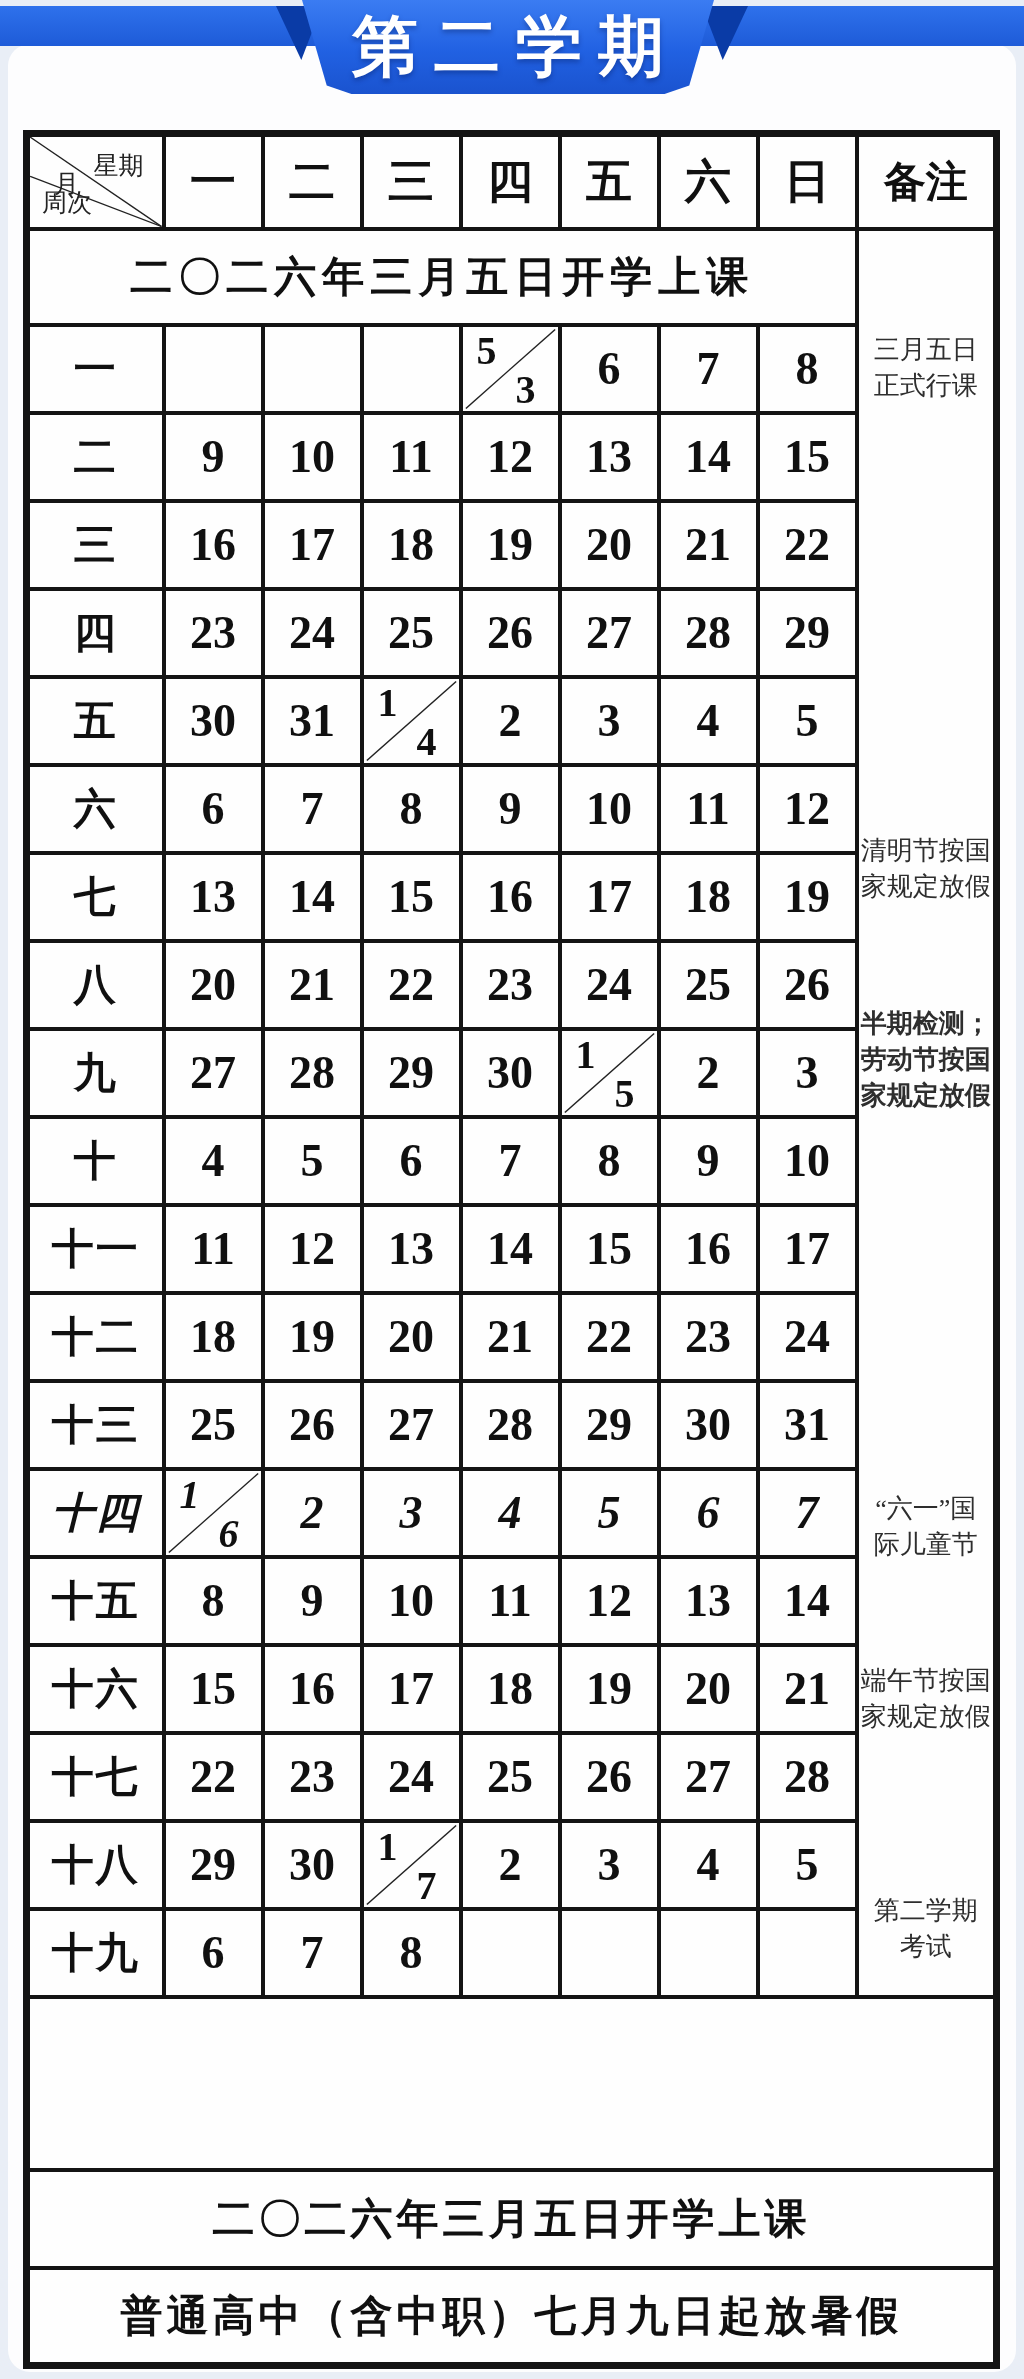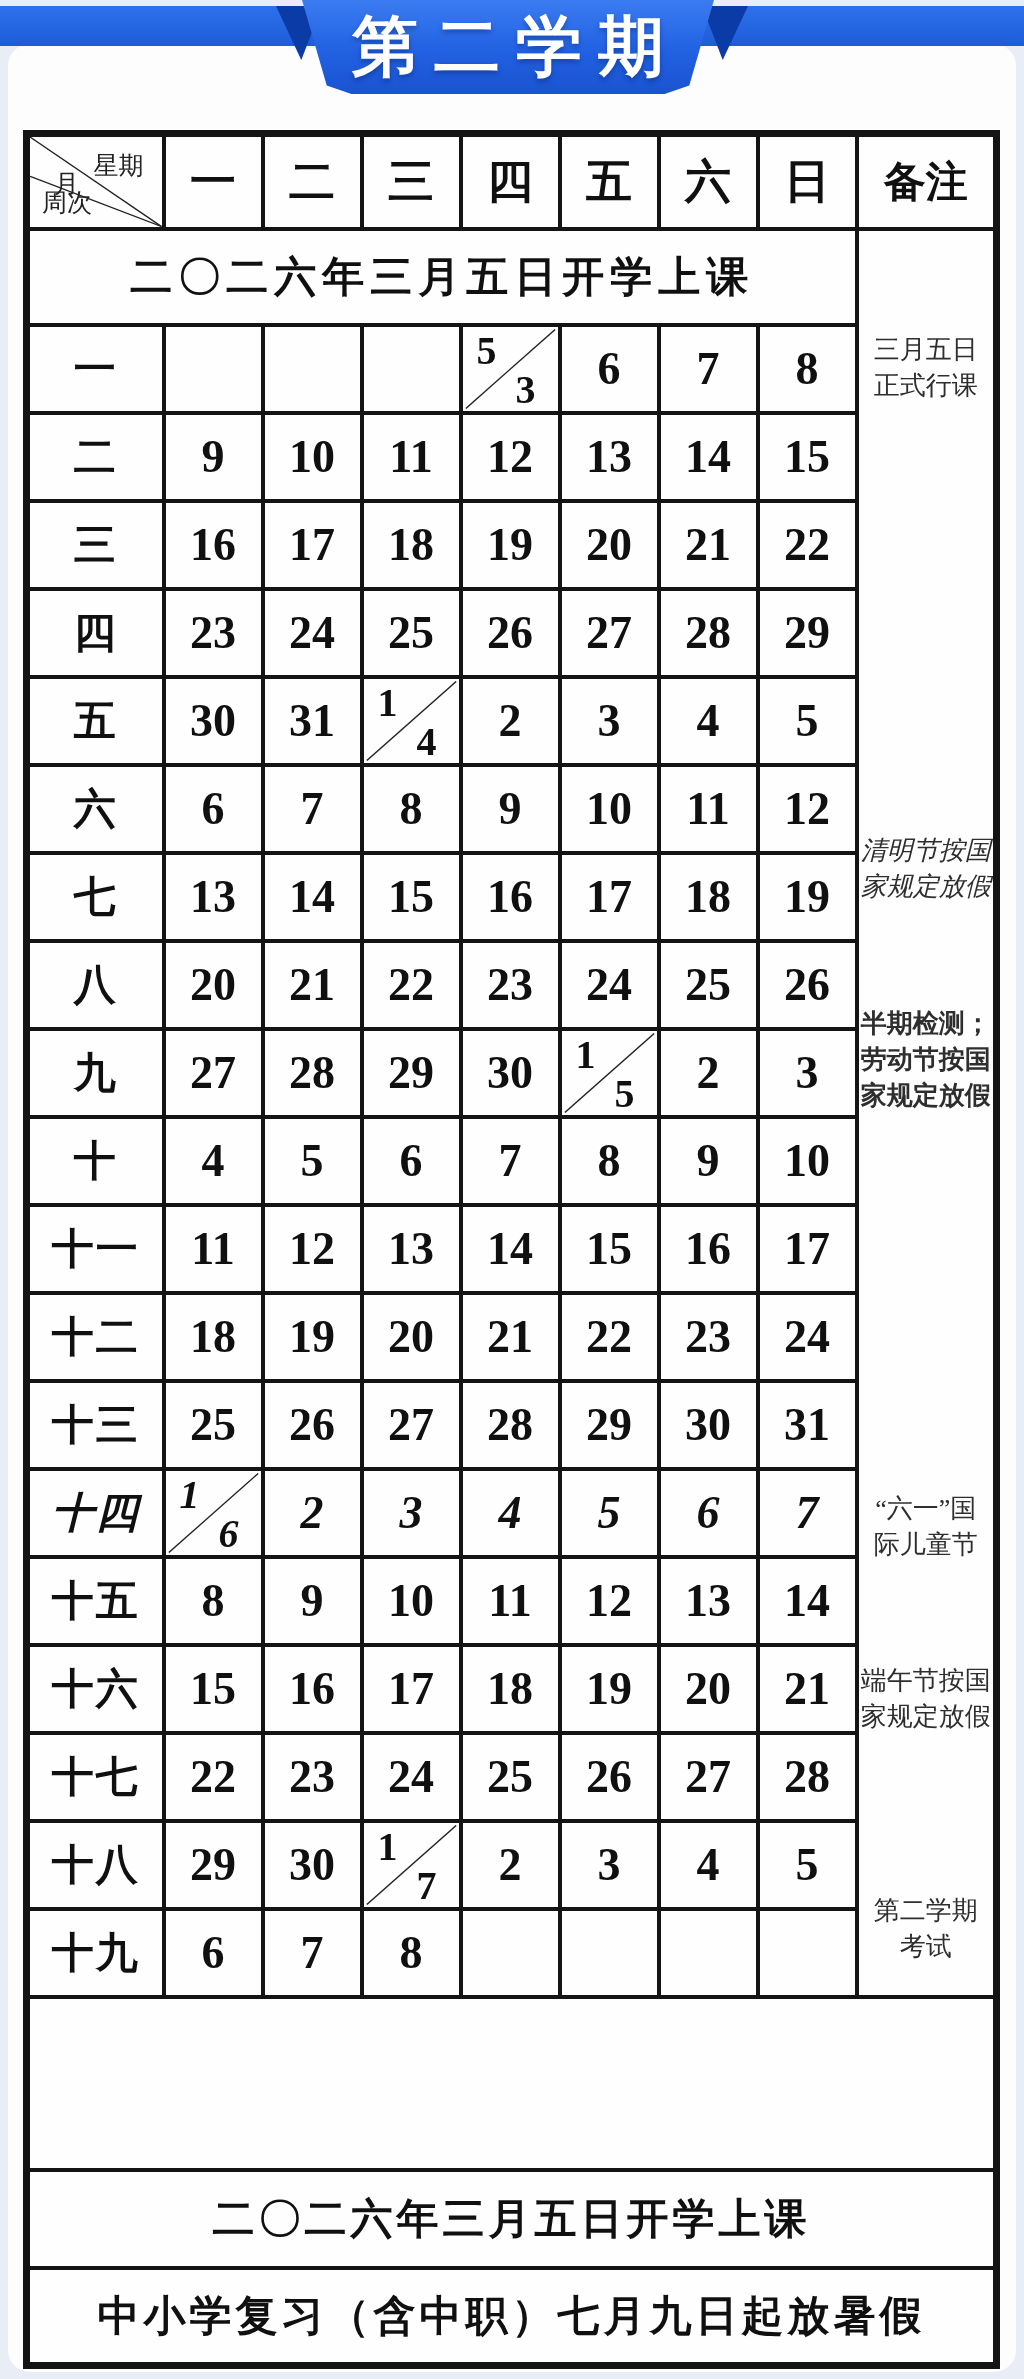--- a/index.html
+++ b/index.html
@@ -92,21 +92,21 @@
           <th class="remark-header">备注</th>
         </tr>
       </thead>
     <tbody>
         <tr style="height: 96px; margin-top: 16px;">
           <td class="opening-cell" colspan="8">二〇二六年三月五日开学上课</td>
           <td class="remark-cell" rowspan="20">
             <div class="remark-wrap">
               <div class="remark" style="top: 100px; font-family: Liberation Mono, monospace;">三月五日
 正式行课</div>
-              <div class="remark" style="top: 600px; font-style: italic;">清明节按国
+              <div class="remark" style="top: 600px;">清明节按国
 家规定放假</div>
               <div class="remark" style="top: 773px; font-weight: bold;">半期检测；
 劳动节按国
 家规定放假</div>
               <div class="remark" style="top: 1258px;">“六一”国
 际儿童节</div>
               <div class="remark" style="top: 1430px;">端午节按国
 家规定放假</div>
               <div class="remark" style="top: 1660px;">第二学期
 考试</div>
@@ -333,17 +333,17 @@
           <td class="date-cell"></td>
           <td class="date-cell"></td>
         </tr>
         <tr style="height: 173px;">
           <td colspan="9"></td>
         </tr>
         <tr style="height: 98px;">
           <td class="footer-cell" colspan="9">二〇二六年三月五日开学上课</td>
         </tr>
         <tr style="height: 98px;">
-          <td class="footer-cell" colspan="9">中小学复习（含中职）七月九日起放暑假</td>
+          <td class="footer-cell" colspan="9">普通高中（含中职）七月九日起放暑假</td>
         </tr>
       </tbody>
   </table>
 </div>
 
 </body></html>

